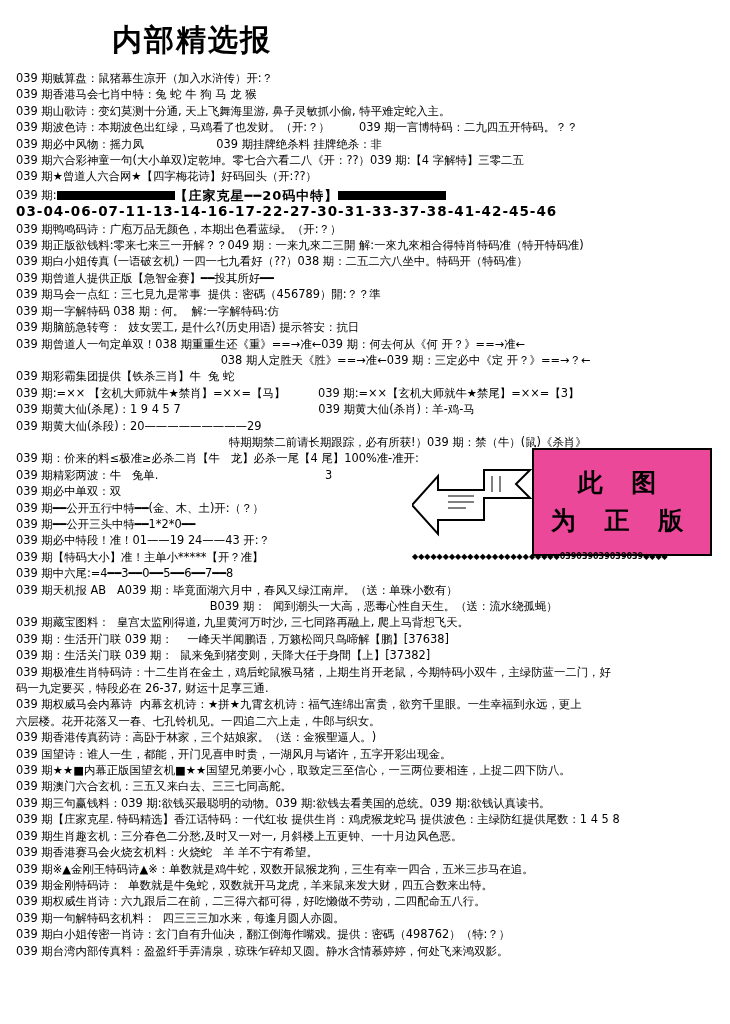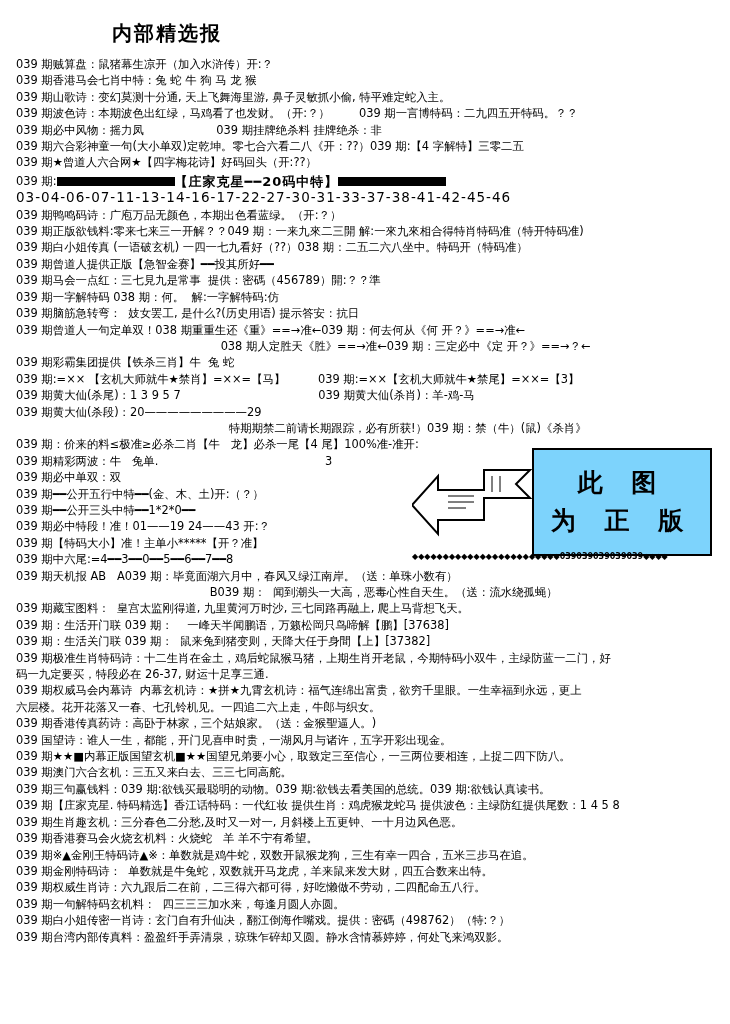--- a/index.html
+++ b/index.html
@@ -12,40 +12,40 @@
     overflow:hidden;
   }
   .page{
     position:relative;
     width:730px;height:1024px;
     box-sizing:border-box;
     padding:14px 16px 0 16px;
   }
   .title{
     font-family:"DejaVu Serif","Liberation Serif",serif;
-    font-size:20px;
+    font-size:30px;
     font-weight:bold;
     letter-spacing:2px;
     margin:6px 0 10px 96px;
   }
   .lines{
     font-size:11.4px;
     line-height:15.4px;
     letter-spacing:0px;
   }
   .ln{
     white-space:pre-wrap;
     margin:0;
     padding:0 0 1px 0;
   }
   .ind1{padding-left:42px;text-align:center;}
   .ind2{padding-left:96px;}
   .nums{
     font-size:13.5px;
-    font-weight:normal;
+    font-weight:bold;
     letter-spacing:1px;
     padding-bottom:2px;
   }
   .bar-row{
     display:flex;
     align-items:center;
     margin:2px 0 1px 0;
   }
   .bar{
     flex:0 0 auto;
@@ -64,21 +64,21 @@
     right:18px;
     top:448px;
     width:300px;
     height:128px;
   }
   .stamp-box{
     position:absolute;
     right:0;top:0;
     width:176px;height:104px;
     border:2px solid #000;
-    background:#7dd3fc;
+    background:#ec4899;
     display:flex;
     flex-direction:column;
     align-items:center;
     justify-content:center;
     font-family:"DejaVu Serif","Liberation Serif",serif;
     font-size:25px;
     font-weight:bold;
     letter-spacing:10px;
     line-height:38px;
   }
@@ -128,21 +128,21 @@
     <p class="ln">039 期正版欲钱料:零来七来三一开解？？049 期：一来九來二三開 解:一來九來相合得特肖特码准（特开特码准)</p>
     <p class="ln">039 期白小姐传真 (一语破玄机) 一四一七九看好（??）038 期：二五二六八坐中。特码开（特码准）</p>
     <p class="ln">039 期曾道人提供正版【急智金赛】━━投其所好━━</p>
     <p class="ln">039 期马会一点红：三七見九是常事  提供：密碼（456789）開:？？準</p>
     <p class="ln">039 期一字解特码 038 期：何。  解:一字解特码:仿</p>
     <p class="ln">039 期脑筋急转弯：  妓女罢工, 是什么?(历史用语) 提示答安：抗日</p>
     <p class="ln">039 期曾道人一句定单双！038 期重重生还《重》==→准←039 期：何去何从《何 开？》==→准←</p>
     <p class="ln ind2">                              038 期人定胜天《胜》==→准←039 期：三定必中《定 开？》==→？←</p>
     <p class="ln">039 期彩霸集团提供【铁杀三肖】牛  兔 蛇</p>
     <p class="ln">039 期:=×× 【玄机大师就牛★禁肖】=××=【马】         039 期:=××【玄机大师就牛★禁尾】=××=【3】</p>
-    <p class="ln">039 期黄大仙(杀尾)：1 3 9 5 7                                      039 期黄大仙(杀肖)：羊-鸡-马</p>
+    <p class="ln">039 期黄大仙(杀尾)：1 9 4 5 7                                      039 期黄大仙(杀肖)：羊-鸡-马</p>
     <p class="ln">039 期黄大仙(杀段)：20—————————29</p>
     <p class="ln ind1">            特期期禁二前请长期跟踪，必有所获!）039 期：禁（牛）(鼠)《杀肖》</p>
     <p class="ln">039 期：价来的料≤极准≥必杀二肖【牛   龙】必杀一尾【4 尾】100%准-准开:</p>
     <p class="ln">039 期精彩两波：牛   兔单.                                              3</p>
     <p class="ln">039 期必中单双：双</p>
     <p class="ln">039 期━━公开五行中特━━(金、木、土)开:（？）</p>
     <p class="ln">039 期━━公开三头中特━━1*2*0━━</p>
     <p class="ln">039 期必中特段！准！01——19 24——43 开:？</p>
     <p class="ln">039 期【特码大小】准！主单小*****【开？准】</p>
     <p class="ln">039 期中六尾:=4━━3━━0━━5━━6━━7━━8</p>

